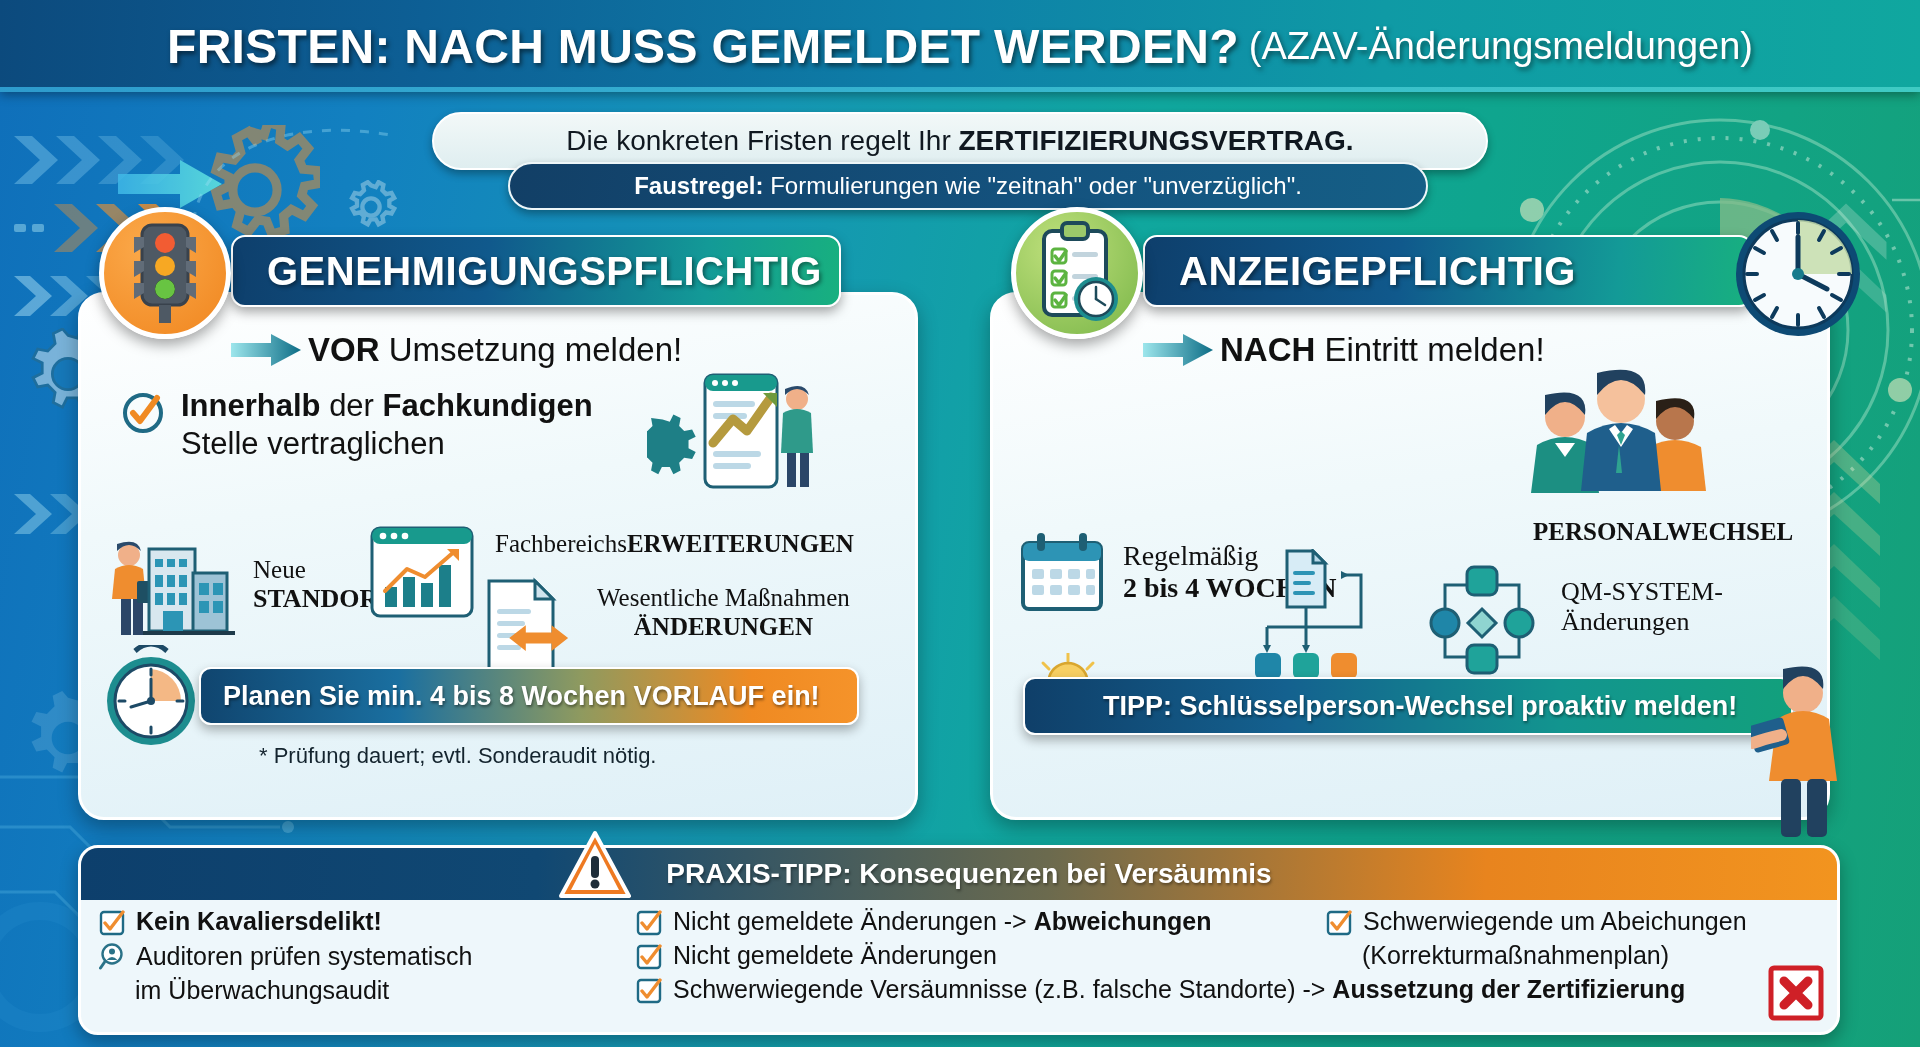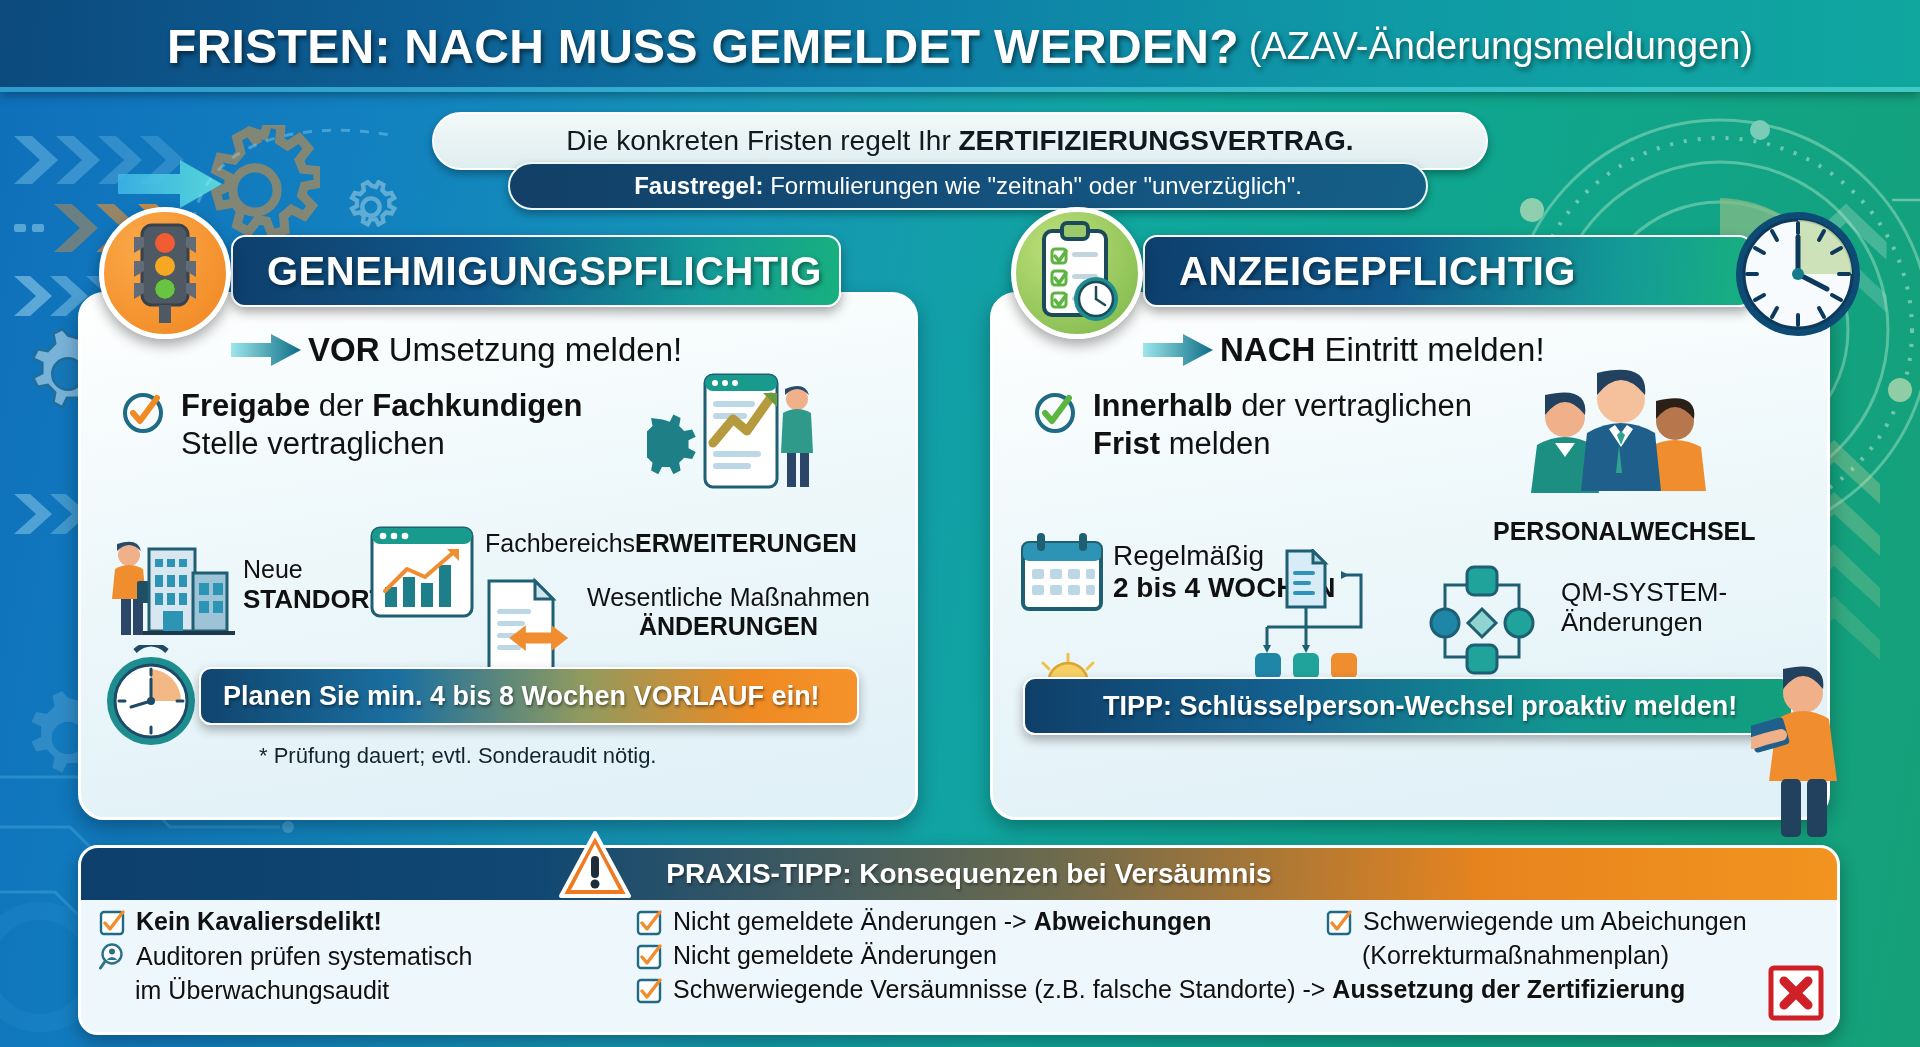--- a/index.html
+++ b/index.html
@@ -109,21 +109,21 @@
   .arrow-line .txt { font-size: 33px; color:#111; }
   .arrow-line .txt b { font-weight: bold; }
 
   .bullet-main {
     position: absolute; left: 40px; top: 92px;
     display: flex; align-items: flex-start; gap: 16px; width: 520px;
   }
   .bullet-main .bt { font-size: 31px; line-height: 1.24; color:#111; }
   .bullet-main .bt b { font-weight: bold; }
 
-  .mini { position:absolute; display:flex; align-items:center; gap:8px; }
+  .mini { position:absolute; display:flex; align-items:center; gap:18px;font-family:Liberation Serif, serif; }
   .mini .lab { font-size: 25px; color:#111; line-height:1.16; }
   .mini .lab b { font-weight: bold; }
   .mini .lab .big { font-size: 26px; font-weight:bold; }
 
   .banner {
     position: absolute; height: 58px; border-radius: 12px;
     border: 2px solid #fff; box-shadow: 0 5px 11px rgba(0,0,0,.3);
     display:flex; align-items:center;
   }
   .banner-orange {
@@ -356,21 +356,21 @@
     </svg>
     <span class="txt"><b>VOR</b><span> Umsetzung melden!</span></span>
   </div>
 
   <div class="bullet-main">
     <svg width="44" height="44" viewBox="0 0 44 44" style="flex:none;margin-top:4px;">
       <circle cx="22" cy="22" r="18" fill="none" stroke="#1f6a85" stroke-width="4"></circle>
       <path d="M12 22 L19 30 L36 7" fill="none" stroke="#f08a23" stroke-width="6" stroke-linecap="round" stroke-linejoin="round"></path>
     </svg>
     <div class="bt">
-      <b>Freigabe</b><span> der </span><b>Fachkundigen</b><br>
+      <b>Innerhalb</b><span> der </span><b>Fachkundigen</b><br>
       <span>Stelle vertraglichen</span>
     </div>
   </div>
 
   <svg style="position:absolute;right:78px;top:78px;" width="190" height="120" viewBox="0 0 190 120">
     <rect x="58" y="2" width="72" height="112" rx="8" fill="#fff" stroke="#1e5f74" stroke-width="3"></rect>
     <rect x="58" y="2" width="72" height="16" rx="8" fill="#189a8d"></rect>
     <circle cx="68" cy="10" r="3" fill="#fff"></circle>
       <circle cx="78" cy="10" r="3" fill="#fff"></circle>
       <circle cx="88" cy="10" r="3" fill="#fff"></circle>
@@ -553,30 +553,20 @@
           <linearGradient id="ar2" x1="0" x2="1">
             <stop offset="0" stop-color="#9de6ec"></stop>
             <stop offset="1" stop-color="#0d6d86"></stop>
           </linearGradient>
         </defs>
       <path d="M0 10 H40 V1 L70 17 L40 33 V24 H0 Z" fill="url(#ar2)"></path>
     </svg>
     <span class="txt"><b>NACH</b><span> Eintritt melden!</span></span>
   </div>
 
-  <div class="bullet-main">
-    <svg width="44" height="44" viewBox="0 0 44 44" style="flex:none;margin-top:4px;">
-      <circle cx="22" cy="22" r="18" fill="none" stroke="#1f6a85" stroke-width="4"></circle>
-      <path d="M12 22 L19 30 L36 7" fill="none" stroke="#5cb441" stroke-width="6" stroke-linecap="round" stroke-linejoin="round"></path>
-    </svg>
-    <div class="bt">
-      <b>Innerhalb</b><span> der vertraglichen</span><br>
-      <b>Frist</b><span> melden</span>
-    </div>
-  </div>
 
   <svg style="position:absolute;right:110px;top:74px;" width="190" height="126" viewBox="0 0 190 126">
     <g transform="translate(4,24)">
       <circle cx="34" cy="24" r="20" fill="#f0b089"></circle>
         <path d="M14 22 q20 -26 40 0 q4 -30 -40 -20z" fill="#21415f"></path>
       <path d="M6 52 q28 -16 56 0 l6 48 h-68z" fill="#1c8f82"></path>
         <path d="M24 50 l10 14 10 -14" fill="#fff"></path>
     </g>
     <g transform="translate(118,30)">
       <circle cx="30" cy="22" r="19" fill="#b8764c"></circle>
@@ -609,21 +599,21 @@
           <rect x="49" y="54" width="12" height="10" rx="2"></rect>
           <rect x="67" y="54" width="9" height="10" rx="2"></rect>
       </g>
     </svg>
     <div class="lab" style="font-size:28px;">
       <span>Regelmäßig</span><br><b>2 bis 4 WOCHEN</b>
     </div>
   </div>
 
   <div class="mini" style="left:500px;top:222px;">
-    <div class="lab" style="font-weight:bold;font-size:25px;">
+    <div class="lab" style="font-weight:bold;font-size:25px;margin-left:40px;">
       <span>PERSONALWECHSEL</span>
     </div>
   </div>
 
   <svg style="position:absolute;left:260px;top:254px;" width="160" height="132" viewBox="0 0 160 132">
     <path d="M34 2 h26 l12 12 v44 h-38z" fill="#d7ecf6" stroke="#1e5f74" stroke-width="3"></path>
     <path d="M60 2 v12 h12z" fill="#b6d8e8" stroke="#1e5f74" stroke-width="3"></path>
     <g fill="#2d94b5">
         <rect x="40" y="22" width="22" height="4" rx="2"></rect>
         <rect x="40" y="32" width="18" height="4" rx="2"></rect>

